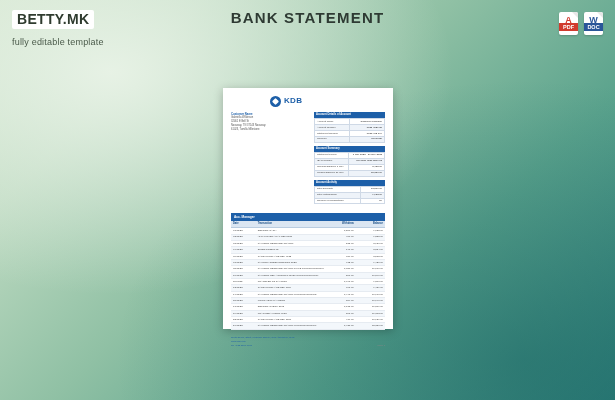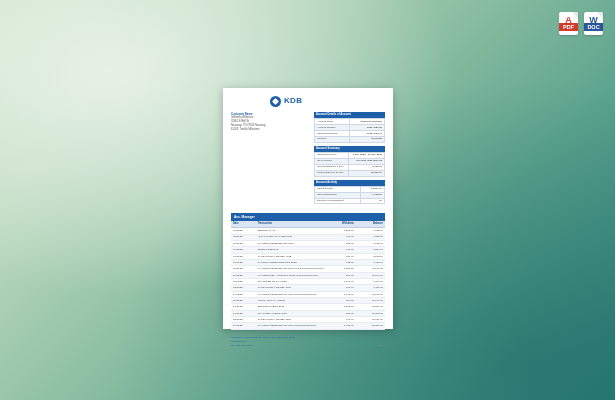--- a/index.html
+++ b/index.html
@@ -235,21 +235,26 @@
     align-items: flex-end;
   }
   .sheet-footer .pg { color: #888; }
 </style>
 </head>
 <body>
 
 <div class="page">
   <div class="bg-soft"></div>
 
-
+  <div class="brand">
+    <span class="brand-logo">BETTY.MK</span>
+    <div class="brand-sub">fully editable template</div>
+  </div>
+
+  <div class="doc-title">BANK STATEMENT</div>
 
   <div class="file-icons">
     <div class="fi pdf">
       <div class="corner"></div>
       <div class="glyph">A</div>
       <div class="tag">PDF</div>
     </div>
     <div class="fi doc">
       <div class="corner"></div>
       <div class="glyph">W</div>

